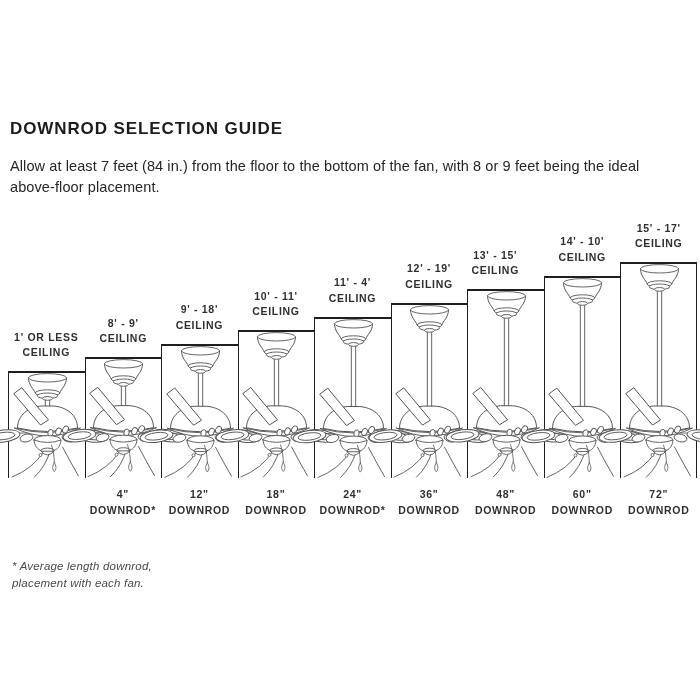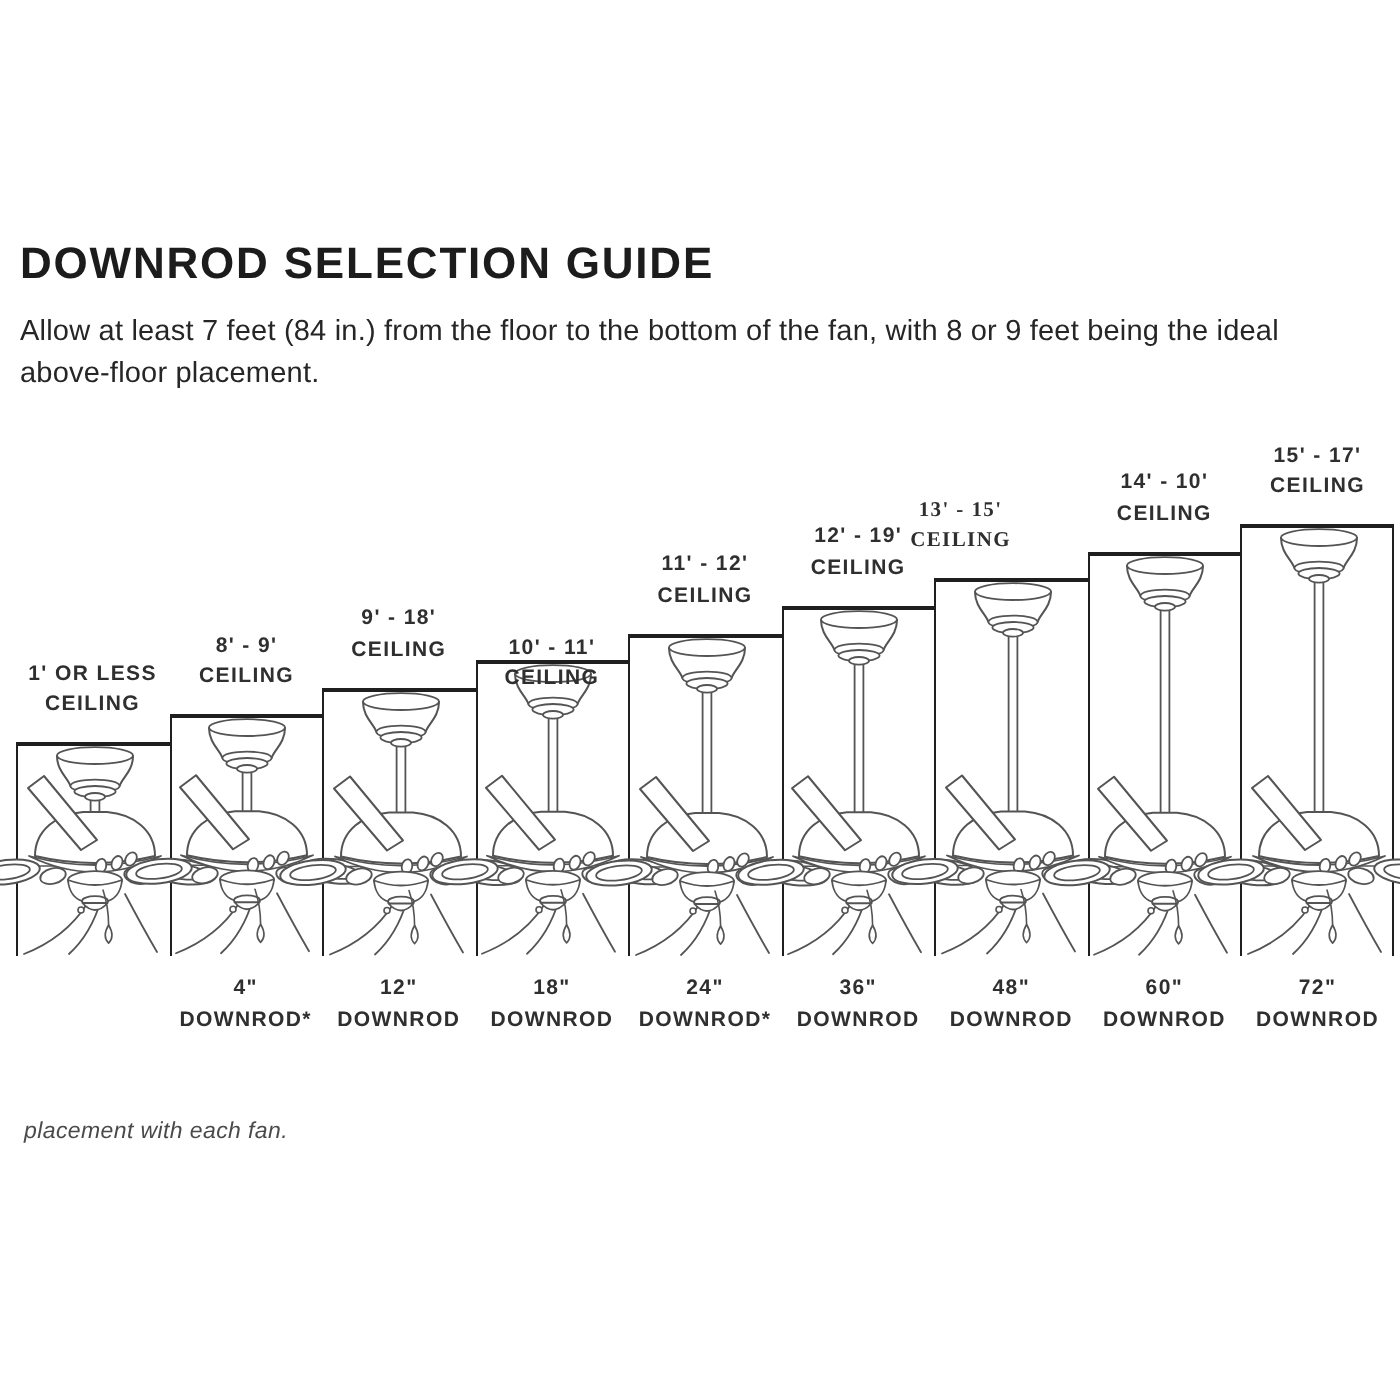--- a/index.html
+++ b/index.html
@@ -2,21 +2,21 @@
 <html><head>
 <meta charset="utf-8">
 <style>
   html,body{margin:0;padding:0;background:#fff;}
   .page{
     position:relative;width:700px;height:700px;background:#ffffff;overflow:hidden;
     font-family:"Liberation Sans", sans-serif;
   }
   .title{
     position:absolute;left:10px;top:119px;
-    font-size:22px;font-weight:bold;letter-spacing:0.9px;color:#1c1c1c;
+    font-size:17px;font-weight:bold;letter-spacing:0.9px;color:#1c1c1c;
   }
   .subtitle{
     position:absolute;left:10px;top:156px;width:660px;
     font-size:14.5px;line-height:21px;color:#262626;letter-spacing:0.1px;
   }
   .subtitle span{display:block;}
   .layer{position:absolute;left:0;top:0;width:700px;height:700px;pointer-events:none;}
   .cell{position:absolute;box-sizing:border-box;background:#fff;}
   .fan{position:absolute;}
   .fan svg{display:block;overflow:visible;}
@@ -366,45 +366,45 @@
         <span style="display:block">DOWNROD*</span>
       </div>
       <div class="ceil-label" style="left: 153.12px; top: 302.25px; width: 92.56px;">
         <span style="display:block">9' - 18'</span>
         <span style="display:block">CEILING</span>
       </div>
       <div class="rod-label" style="left: 153.12px; top: 487px; width: 92.56px;">
         <span style="display:block">12"</span>
         <span style="display:block">DOWNROD</span>
       </div>
-      <div class="ceil-label" style="left: 229.68px; top: 288.625px; width: 92.56px; margin-top: 28px;">
+      <div class="ceil-label" style="left: 229.68px; top: 288.625px; width: 92.56px;">
         <span style="display:block">10' - 11'</span>
         <span style="display:block">CEILING</span>
       </div>
       <div class="rod-label" style="left: 229.68px; top: 487px; width: 92.56px;">
         <span style="display:block">18"</span>
         <span style="display:block">DOWNROD</span>
       </div>
       <div class="ceil-label" style="left: 306.24px; top: 275px; width: 92.56px;">
-        <span style="display:block">11' - 12'</span>
+        <span style="display:block">11' - 4'</span>
         <span style="display:block">CEILING</span>
       </div>
       <div class="rod-label" style="left: 306.24px; top: 487px; width: 92.56px;">
         <span style="display:block">24"</span>
         <span style="display:block">DOWNROD*</span>
       </div>
       <div class="ceil-label" style="left: 382.8px; top: 261.375px; width: 92.56px;">
         <span style="display:block">12' - 19'</span>
         <span style="display:block">CEILING</span>
       </div>
       <div class="rod-label" style="left: 382.8px; top: 487px; width: 92.56px;">
         <span style="display:block">36"</span>
         <span style="display:block">DOWNROD</span>
       </div>
-      <div class="ceil-label" style="left: 434px; top: 247.75px; width: 92.56px; font-family: Liberation Serif, serif;">
+      <div class="ceil-label" style="left: 449px; top: 247.75px; width: 92.56px;">
         <span style="display:block">13' - 15'</span>
         <span style="display:block">CEILING</span>
       </div>
       <div class="rod-label" style="left: 459.36px; top: 487px; width: 92.56px;">
         <span style="display:block">48"</span>
         <span style="display:block">DOWNROD</span>
       </div>
       <div class="ceil-label" style="left: 535.92px; top: 234.125px; width: 92.56px;">
         <span style="display:block">14' - 10'</span>
         <span style="display:block">CEILING</span>
@@ -417,15 +417,16 @@
         <span style="display:block">15' - 17'</span>
         <span style="display:block">CEILING</span>
       </div>
       <div class="rod-label" style="left: 612.48px; top: 487px; width: 92.56px;">
         <span style="display:block">72"</span>
         <span style="display:block">DOWNROD</span>
       </div>
     </div>
 
   <div class="footnote">
+    <span>* Average length downrod,</span>
     <span>placement with each fan.</span>
   </div>
 </div>
 
 </body></html>

